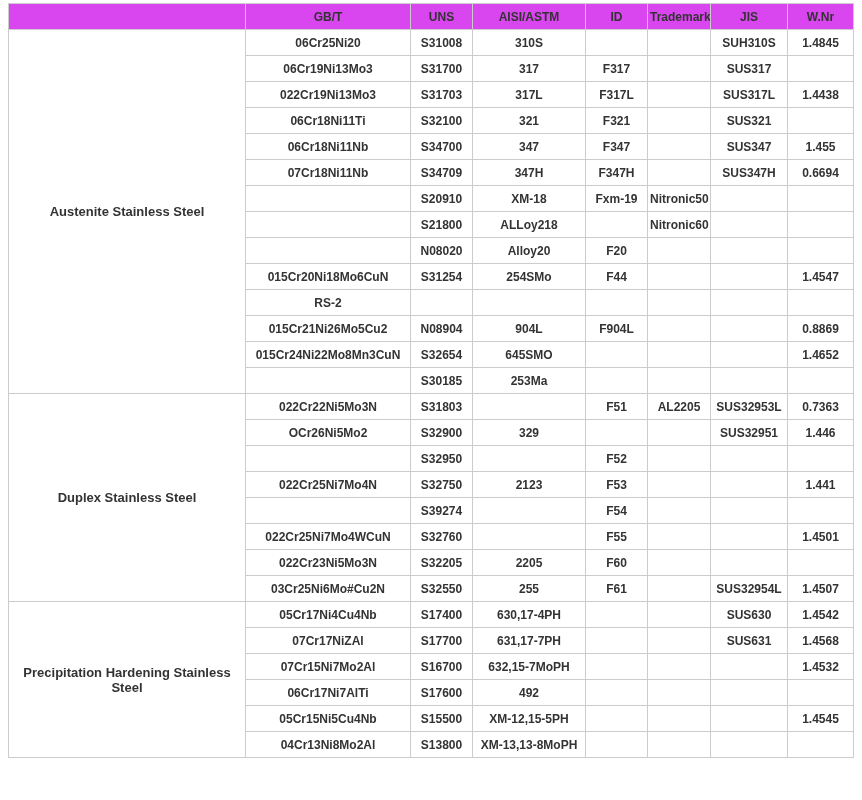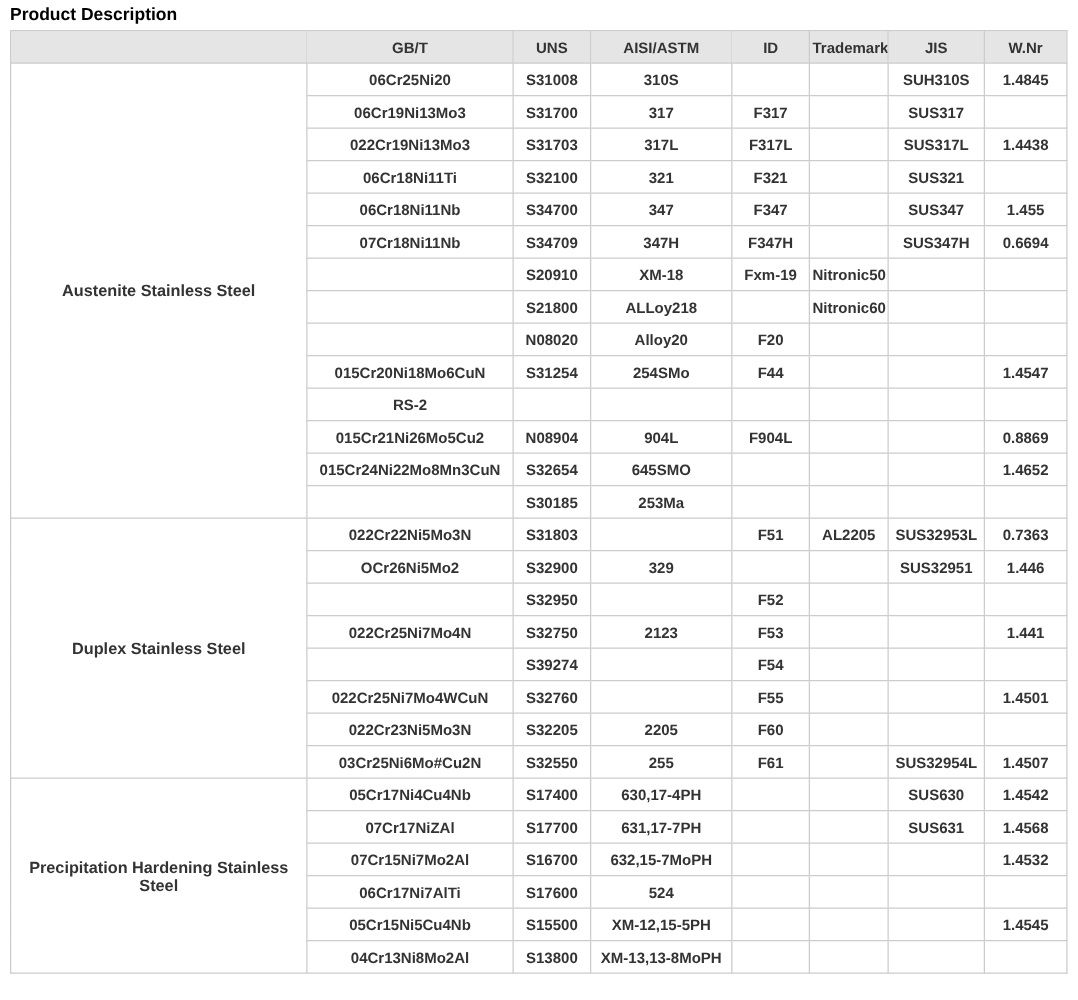--- a/index.html
+++ b/index.html
@@ -34,21 +34,21 @@
     vertical-align: middle;
     font-size: 12px;
     color: #333333;
     padding: 0 2px;
     height: 25px;
     overflow: hidden;
     white-space: nowrap;
   }
   table.product-table th {
     font-weight: bold;
-    background: #e5e5e5;
+    background: #d946ef;
   }
   table.product-table td {
     font-weight: bold;
   }
   table.product-table td.cat {
     font-weight: bold;
     font-size: 13px;
     color: #333333;
     white-space: normal;
   }
@@ -59,21 +59,20 @@
   col.c-aisi { width: 113px; }
   col.c-id { width: 62px; }
   col.c-tm { width: 63px; }
   col.c-jis { width: 77px; }
   col.c-wnr { width: 66px; }
 </style>
 </head>
 <body>
 
 <div class="page">
-  <h2 class="page-title">Product Description</h2>
 
   <table class="product-table">
     <colgroup>
       <col class="c-cat">
         <col class="c-gbt">
         <col class="c-uns">
         <col class="c-aisi">
       <col class="c-id">
         <col class="c-tm">
         <col class="c-jis">
@@ -316,21 +315,21 @@
           <td>S16700</td>
           <td>632,15-7MoPH</td>
           <td></td>
           <td></td>
           <td></td>
           <td>1.4532</td>
         </tr>
         <tr>
           <td>06Cr17Ni7AlTi</td>
           <td>S17600</td>
-          <td>524</td>
+          <td>492</td>
           <td></td>
           <td></td>
           <td></td>
           <td></td>
         </tr>
         <tr>
           <td>05Cr15Ni5Cu4Nb</td>
           <td>S15500</td>
           <td>XM-12,15-5PH</td>
           <td></td>

